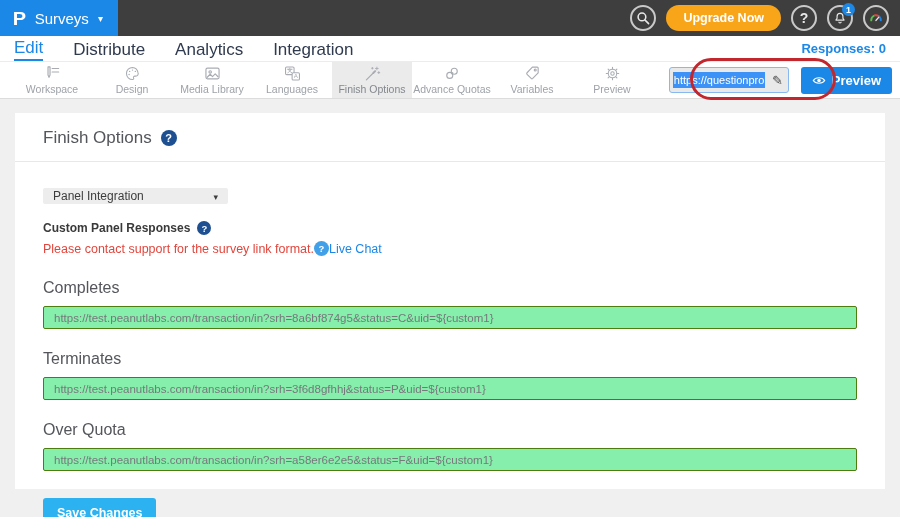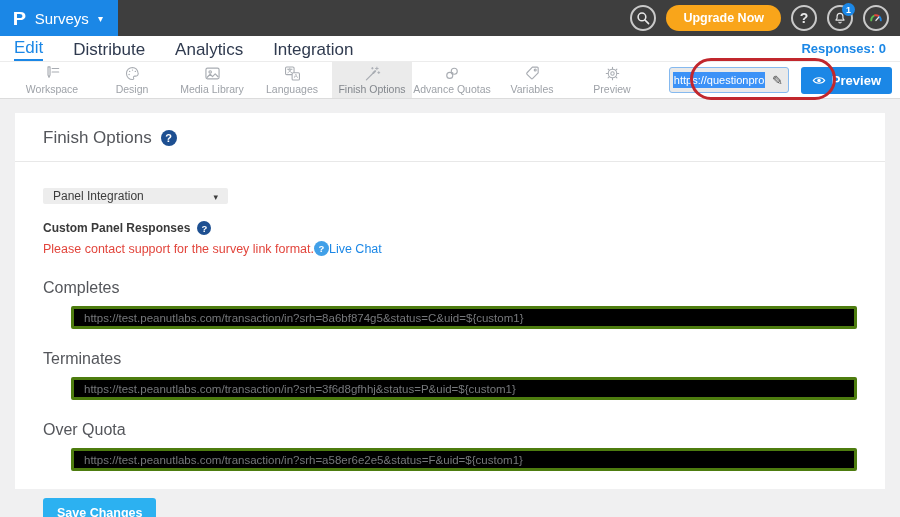--- a/index.html
+++ b/index.html
@@ -58,21 +58,21 @@
   .card-body { padding:26px 28px 0; }
   .select { width:185px; height:16px; background:#EDEDED; display:flex; align-items:center; justify-content:space-between; padding:0 10px; font-size:12px; color:#3C3C3C; cursor:pointer; border-radius:2px; }
   .select .caret { color:#3C3C3C; font-size:9px; }
   .section-label { margin-top:17px; display:flex; align-items:center; gap:7px; font-size:12px; font-weight:bold; color:#3A3A3A; }
   .warning-line { margin-top:6px; display:flex; align-items:center; font-size:12.5px; }
   .warning-text { color:#E2453C; }
   .chat-dot { width:15px; height:15px; border-radius:50%; background:#41A0E8; color:#fff; font-size:9.5px; font-weight:bold; display:flex; align-items:center; justify-content:center; cursor:pointer; }
   .live-chat { color:#1B87E6; cursor:pointer; }
   .field-label { font-size:16px; color:#54565B; margin:21px 0 9px; }
   .field-label.first { margin-top:23px; }
-  .field-input { height:23px; background:#000000; border:3px solid #4d7c0f; border-radius:2px; font-size:11.5px; color:#76787B; display:flex; align-items:center; padding:0 10px; cursor:text;margin-left:28px; }
+  .field-input { height:23px; background:#86efac; border:1px solid #4d7c0f; border-radius:2px; font-size:11.5px; color:#76787B; display:flex; align-items:center; padding:0 10px; cursor:text; }
   .save-btn { margin-top:27px; background:#2CB1F1; border:none; color:#fff; font-weight:bold; font-size:12.5px; padding:8px 14px; border-radius:3px; cursor:pointer; font-family:"Liberation Sans",sans-serif; }
 </style>
 </head>
 <body>
 
 <div class="topbar">
   <div class="logo-area">
     <span class="logo-p">P</span>
     <span class="product-name">Surveys</span>
     <span class="caret">▾</span>

